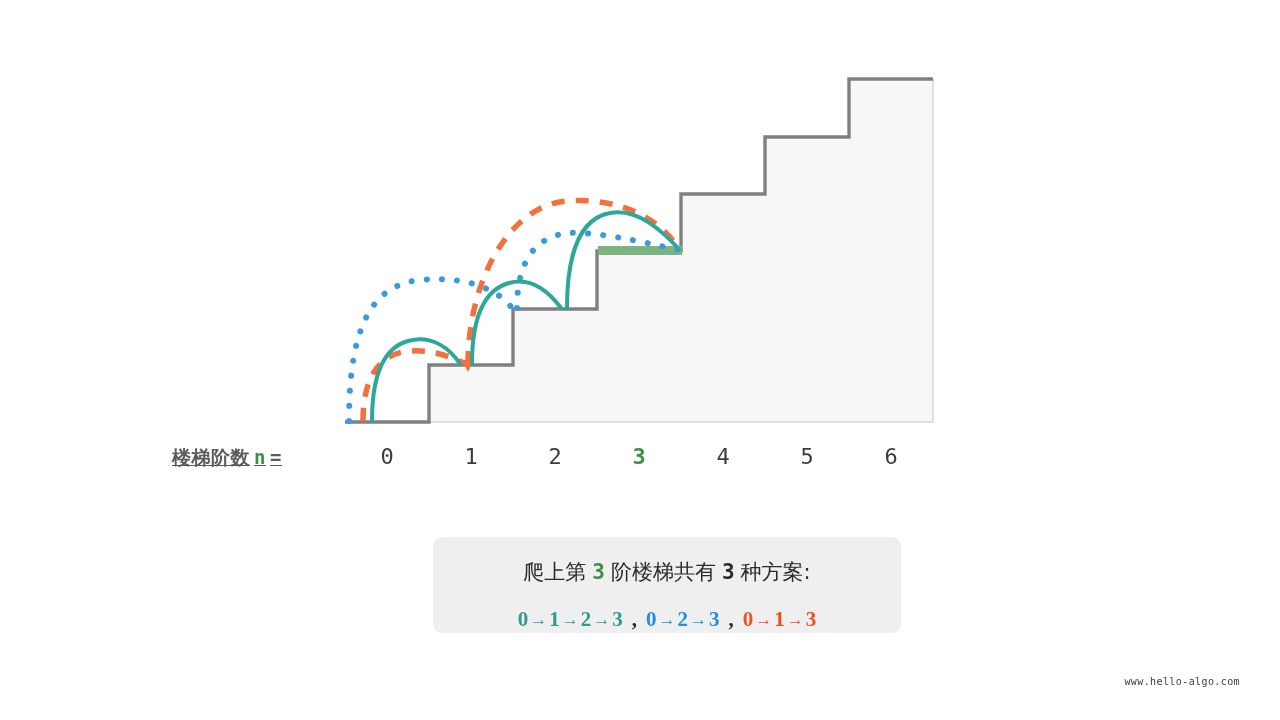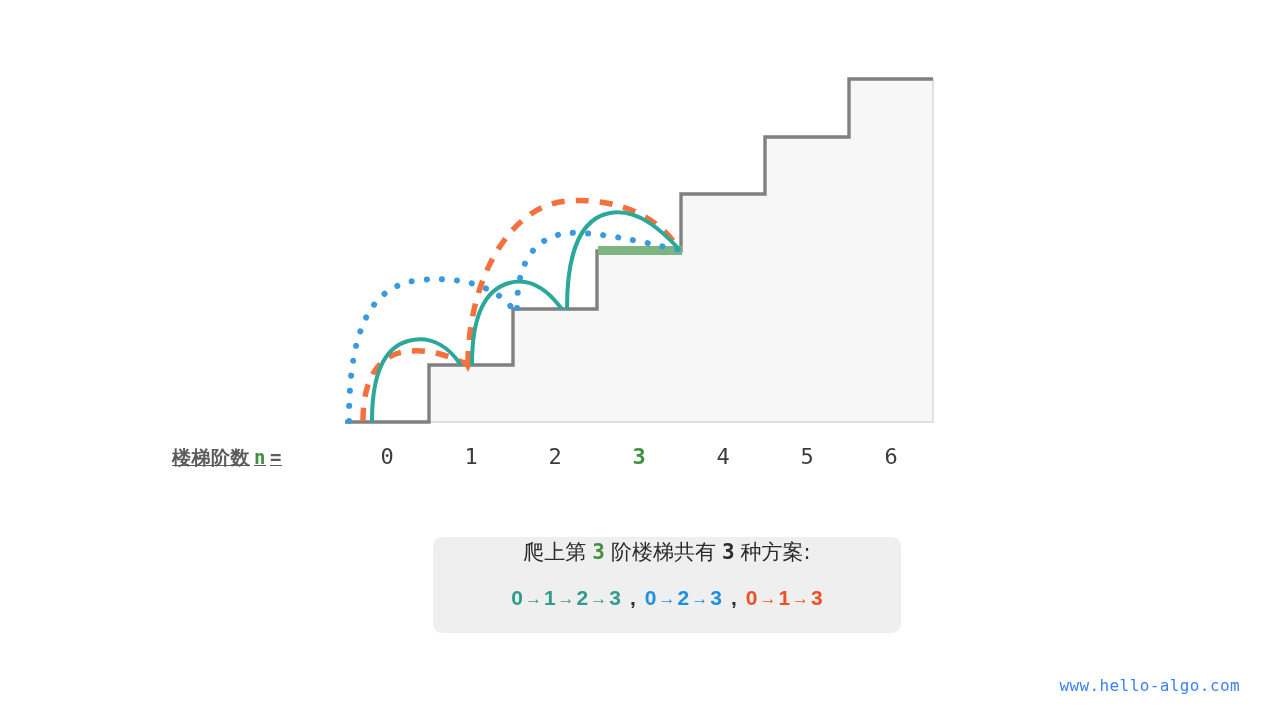--- a/index.html
+++ b/index.html
@@ -79,21 +79,21 @@
     left: 433px;
     top: 537px;
     width: 468px;
     height: 96px;
     background: #efefef;
     border-radius: 9px;
     box-sizing: border-box;
     display: flex;
     flex-direction: column;
     align-items: center;
-    justify-content: flex-start;
+    justify-content: flex-end;
   }
   .caption-line1 {
     font-family: "DejaVu Sans", sans-serif;
     font-size: 21px;
     color: #2b2b2b;
     white-space: nowrap;
     line-height: 30px;
   }
   .caption-line1 .g {
     color: #3f9142;
@@ -101,26 +101,26 @@
     font-family: "DejaVu Sans Mono", monospace;
     padding: 0 6px;
   }
   .caption-line1 .b {
     color: #2b2b2b;
     font-weight: bold;
     font-family: "DejaVu Sans Mono", monospace;
     padding: 0 6px;
   }
   .caption-line2 {
-    font-family: Liberation Sans, sans-serif;
+    font-family: Liberation Serif, serif;
     font-size: 21px;
     font-weight: bold;
     white-space: nowrap;
-    line-height: 38px;
-    margin-top: 12px;
+    line-height: 24px;
+    margin-top: 20px;
   }
   .caption-line2 .arrow {
     font-weight: normal;
     font-size: 17px;
     padding: 0 2px;
     position: relative;
     top: -1px;
   }
   .caption-line2 .sep {
     color: #2b2b2b;
@@ -130,22 +130,22 @@
   .p-teal  { color: #2f9c8e; }
   .p-blue  { color: #1f8fe0; }
   .p-orange{ color: #ef4f22; }
 
   
   .watermark {
     position: absolute;
     right: 40px;
     top: 676px;
     font-family: "DejaVu Sans Mono", monospace;
-    font-size: 16px;
-    color: #3b82f6;
+    font-size: 10px;
+    color: #404040;
     letter-spacing: 0.4px;
   }
 </style>
 </head>
 <body>
 
 <div id="stage">
 
   <svg id="figure" viewBox="0 0 1280 720">
 

